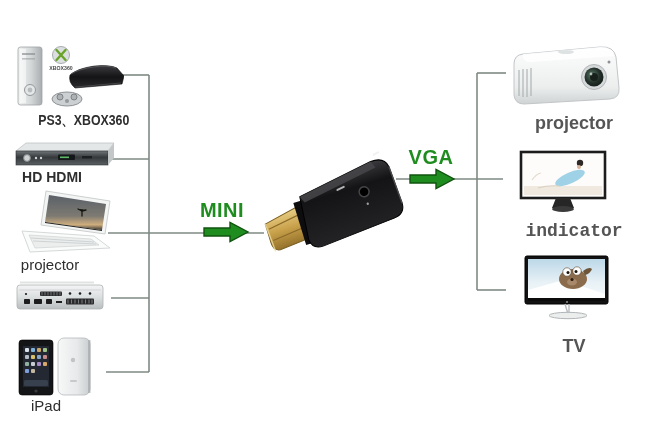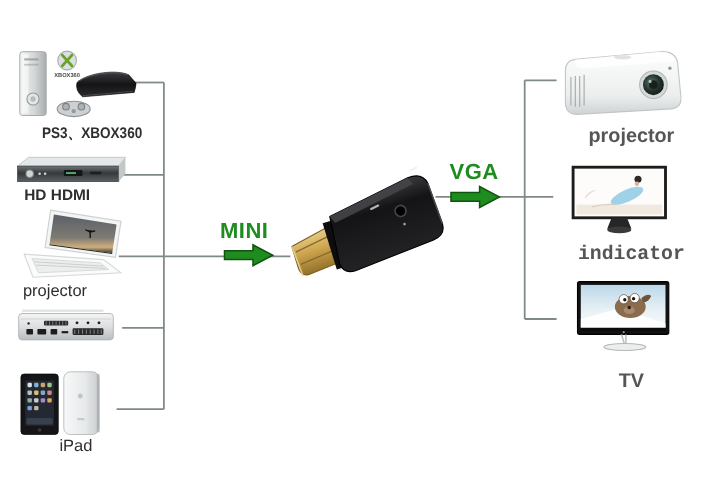--- a/index.html
+++ b/index.html
@@ -19,21 +19,21 @@
     position:absolute;text-align:center;color:var(--label-dark,#2e2e2e);
     font-size:15px;
   }
   .dev-label.bold{font-weight:bold;font-size:14px;}
   .dev-label.cond span{display:inline-block;transform:scaleX(.88);transform-origin:center;}
   .dev-label.gray{color:var(--label-gray,#555);font-weight:600;font-size:18px;}
   .lbl-ps3{left:0px;top:112px;width:112px;margin-left:28px;}
   .lbl-iptv{left:0px;top:169px;width:104px;}
   .lbl-notebook{left:0px;top:256px;width:100px;font-weight:500;}
   .lbl-macmini{left:0px;top:316px;width:106px;font-size:13.5px;}
-  .lbl-ipad{left:0px;top:397px;width:92px;padding-left:23px;}
+  .lbl-ipad{left:0px;top:397px;width:92px;}
   .lbl-projector{left:520px;top:113px;width:108px;}
   .lbl-indicator{left:520px;top:221px;width:108px;font-family:Liberation Mono, monospace;}
   .lbl-tv{left:520px;top:336px;width:108px;font-size:16px;text-align:center;}
 </style>
 </head>
 <body>
 
 <div class="canvas">
 
   <svg class="abs" style="left:0;top:0" width="649" height="437">

